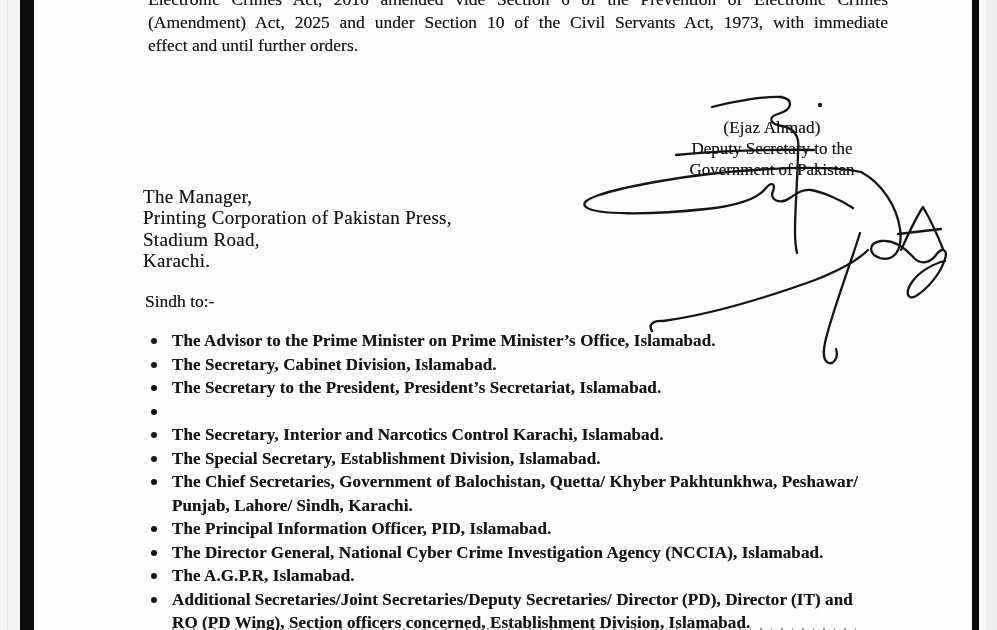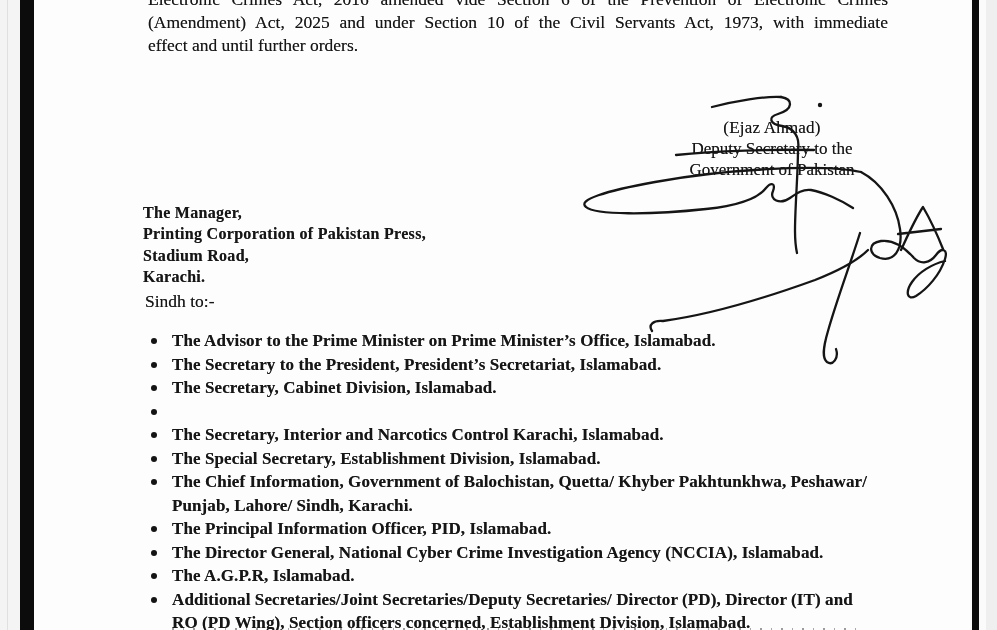--- a/index.html
+++ b/index.html
@@ -19,22 +19,22 @@
   .scan{position:absolute;left:0;top:0;width:997px;height:630px;filter:blur(0.3px);}
   .ink{color:#161616;text-shadow:0 0 0.5px rgba(0,0,0,.55);}
 
   .toppara{position:absolute;left:148px;top:-12px;width:740px;font-size:17.5px;line-height:23px;}
   .toppara .just{text-align:justify;text-align-last:justify;white-space:normal;}
 
   .signer{position:absolute;left:661px;top:117px;width:222px;text-align:center;
     font-size:17px;line-height:21px;}
   .signer .name{font-weight:normal;letter-spacing:.2px;}
 
-  .addr{position:absolute;left:143px;top:186px;font-size:16px;line-height:21.3px;
-    font-weight:bold;letter-spacing:.3px;white-space:nowrap;margin-top:16px;}
+  .addr{position:absolute;left:143px;top:186px;font-size:19px;line-height:21.3px;
+    font-weight:normal;letter-spacing:.3px;white-space:nowrap;}
 
   .copyhead{position:absolute;left:145px;top:291px;font-size:17.5px;}
 
   .list{position:absolute;left:148px;top:329px;width:745px;font-size:17px;font-weight:bold;letter-spacing:.1px;}
   .row{position:relative;padding-left:24px;height:23.5px;line-height:23.5px;white-space:nowrap;}
   .row .dot{position:absolute;left:3px;top:9px;width:6px;height:6px;border-radius:50%;background:#141414;}
 
   .clipline{position:absolute;left:172px;top:628px;width:690px;height:2px;opacity:.55;
     background:repeating-linear-gradient(90deg,rgba(0,0,0,.7) 0 2px,transparent 2px 11px,
     rgba(0,0,0,.6) 11px 12px,transparent 12px 21px);}
@@ -81,26 +81,26 @@
     <div>The Manager,</div>
     <div>Printing Corporation of Pakistan Press,</div>
     <div>Stadium Road,</div>
     <div>Karachi.</div>
   </div>
 
   <div class="copyhead ink">Sindh to:-</div>
 
   <div class="list ink">
     <div class="row"><span class="dot"></span><span>The Advisor to the Prime Minister on Prime Minister’s Office, Islamabad.</span></div>
+    <div class="row"><span class="dot"></span><span>The Secretary, Cabinet Division, Islamabad.</span></div>
     <div class="row"><span class="dot"></span><span>The Secretary to the President, President’s Secretariat, Islamabad.</span></div>
-    <div class="row"><span class="dot"></span><span>The Secretary, Cabinet Division, Islamabad.</span></div>
     <div class="row"><span class="dot"></span></div>
     <div class="row"><span class="dot"></span><span>The Secretary, Interior and Narcotics Control Karachi, Islamabad.</span></div>
     <div class="row"><span class="dot"></span><span>The Special Secretary, Establishment Division, Islamabad.</span></div>
-    <div class="row"><span class="dot"></span><span>The Chief Information, Government of Balochistan, Quetta/ Khyber Pakhtunkhwa, Peshawar/</span></div>
+    <div class="row"><span class="dot"></span><span>The Chief Secretaries, Government of Balochistan, Quetta/ Khyber Pakhtunkhwa, Peshawar/</span></div>
     <div class="row"><span>Punjab, Lahore/ Sindh, Karachi.</span></div>
     <div class="row"><span class="dot"></span><span>The Principal Information Officer, PID, Islamabad.</span></div>
     <div class="row"><span class="dot"></span><span>The Director General, National Cyber Crime Investigation Agency (NCCIA), Islamabad.</span></div>
     <div class="row"><span class="dot"></span><span>The A.G.P.R, Islamabad.</span></div>
     <div class="row"><span class="dot"></span><span>Additional Secretaries/Joint Secretaries/Deputy Secretaries/ Director (PD), Director (IT) and</span></div>
     <div class="row"><span>RO (PD Wing), Section officers concerned, Establishment Division, Islamabad.</span></div>
   </div>
 
   <div class="clipline"></div>
 

